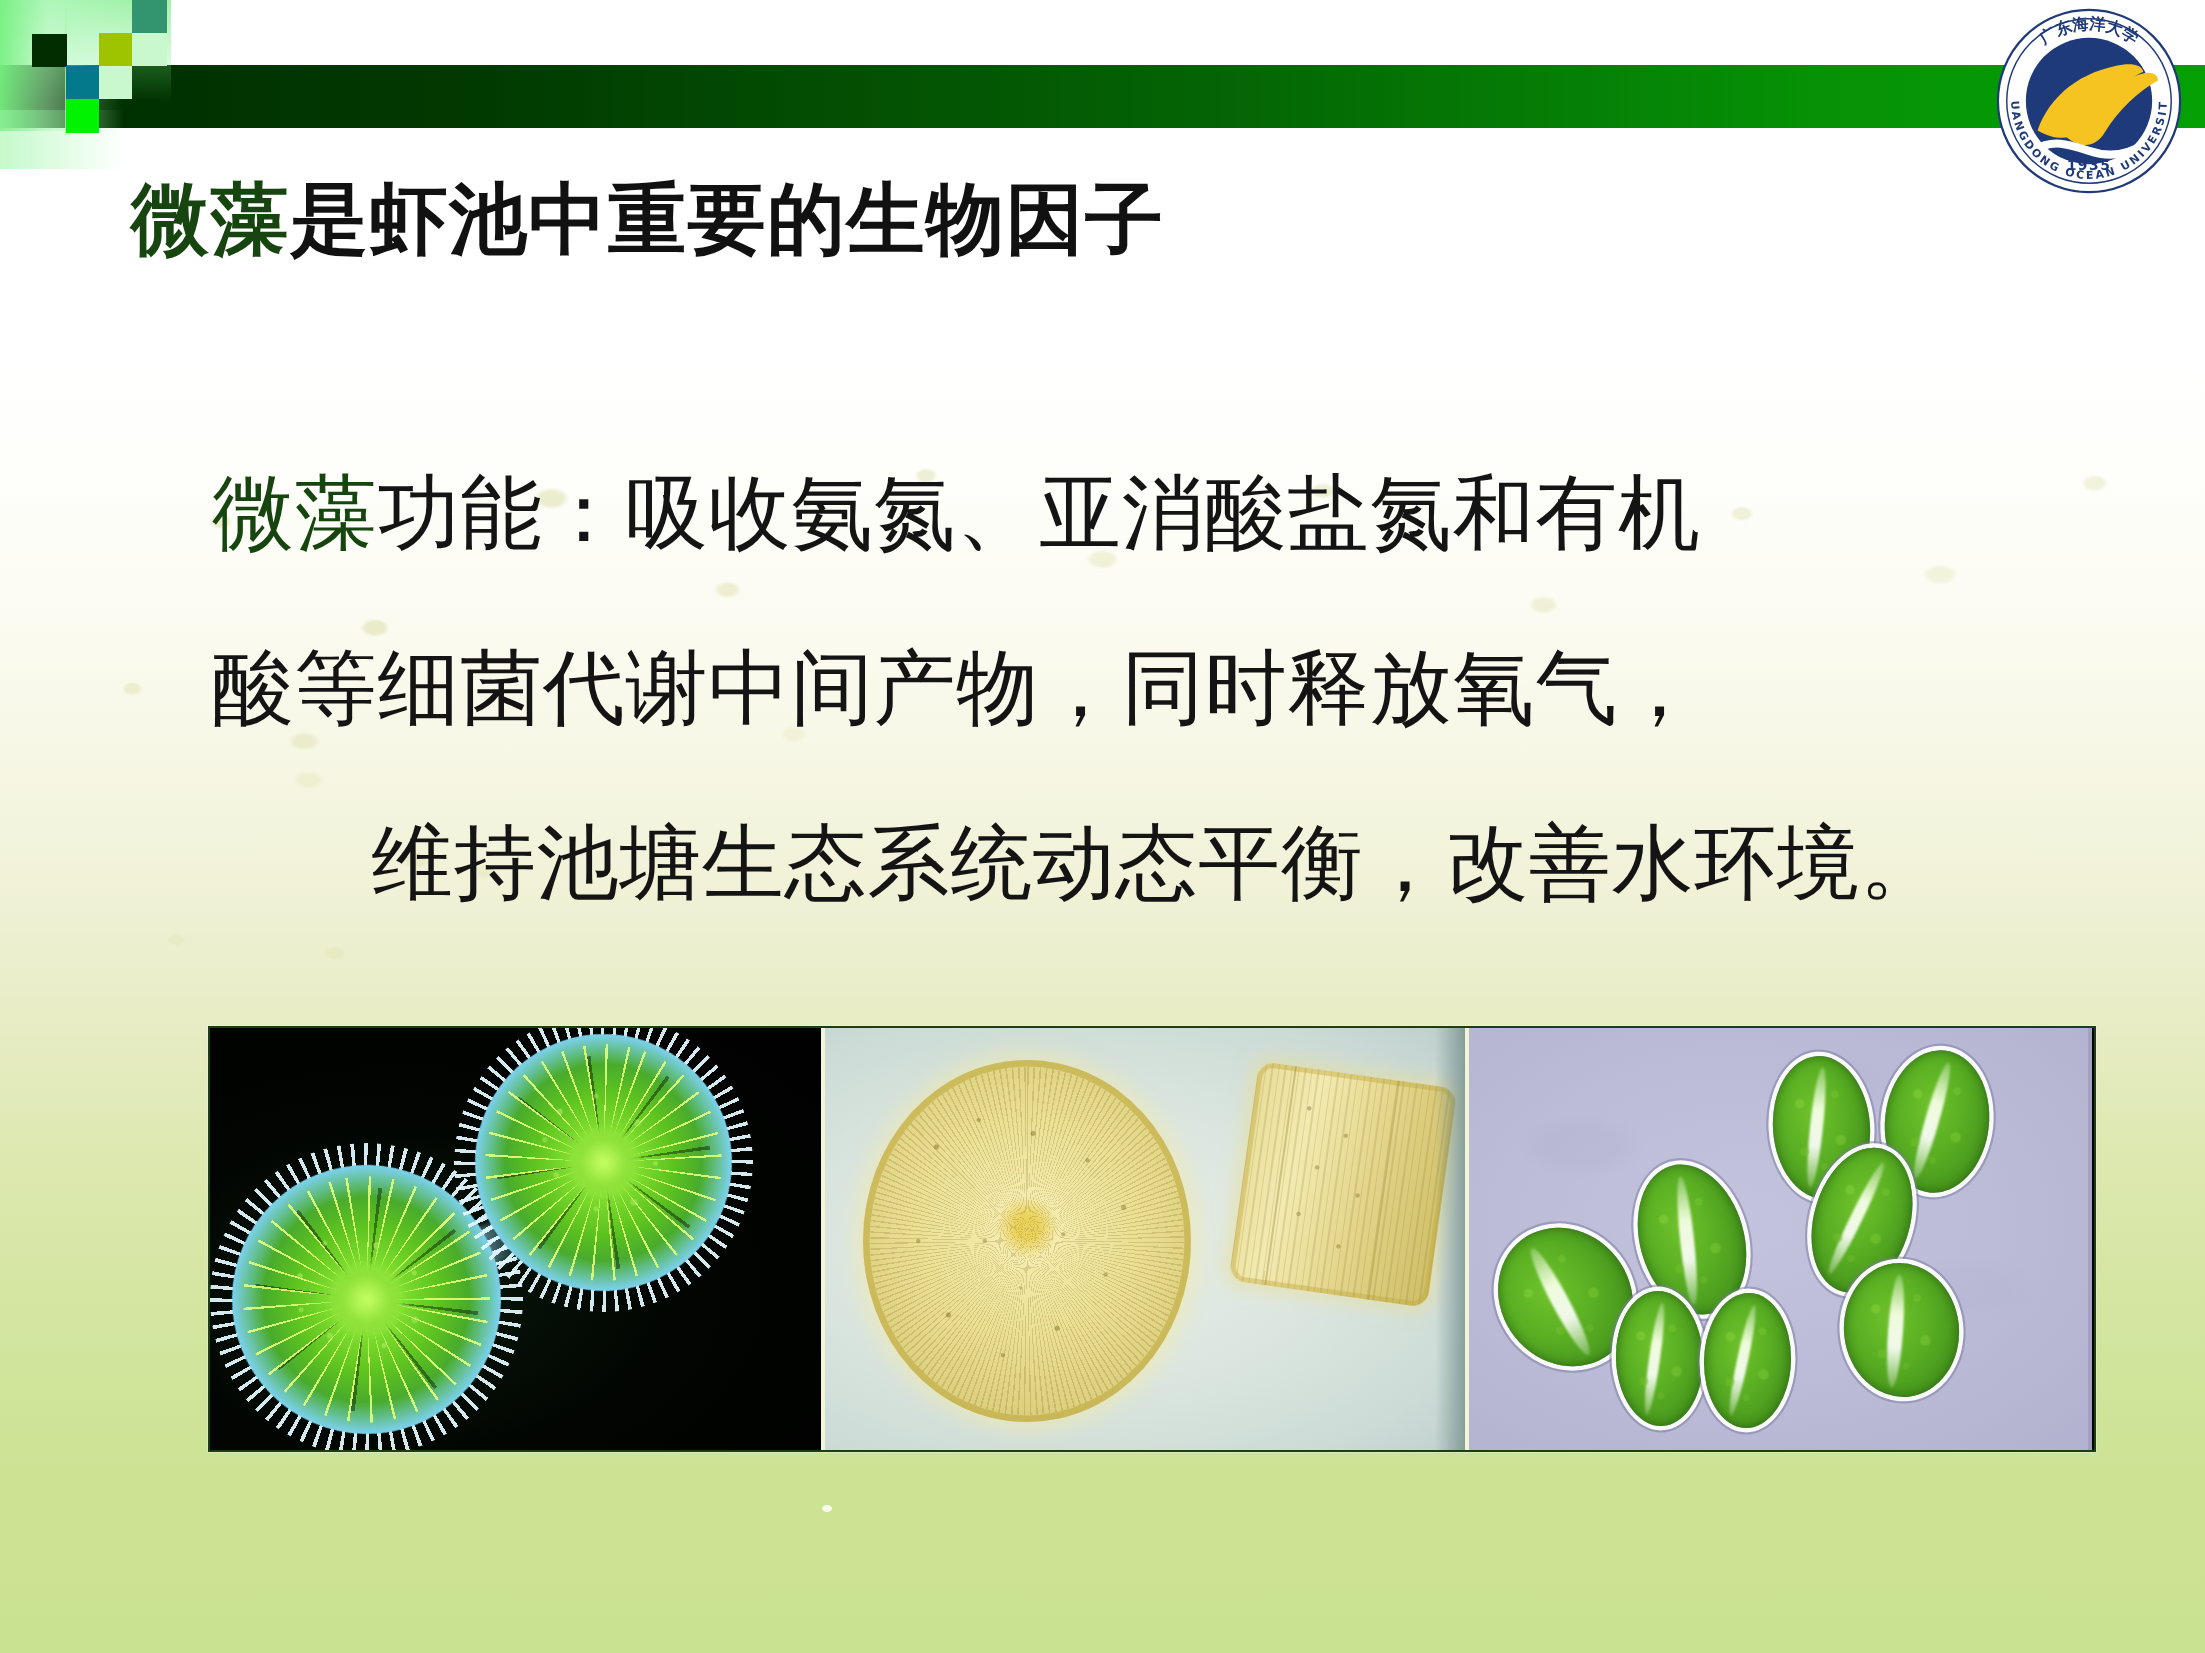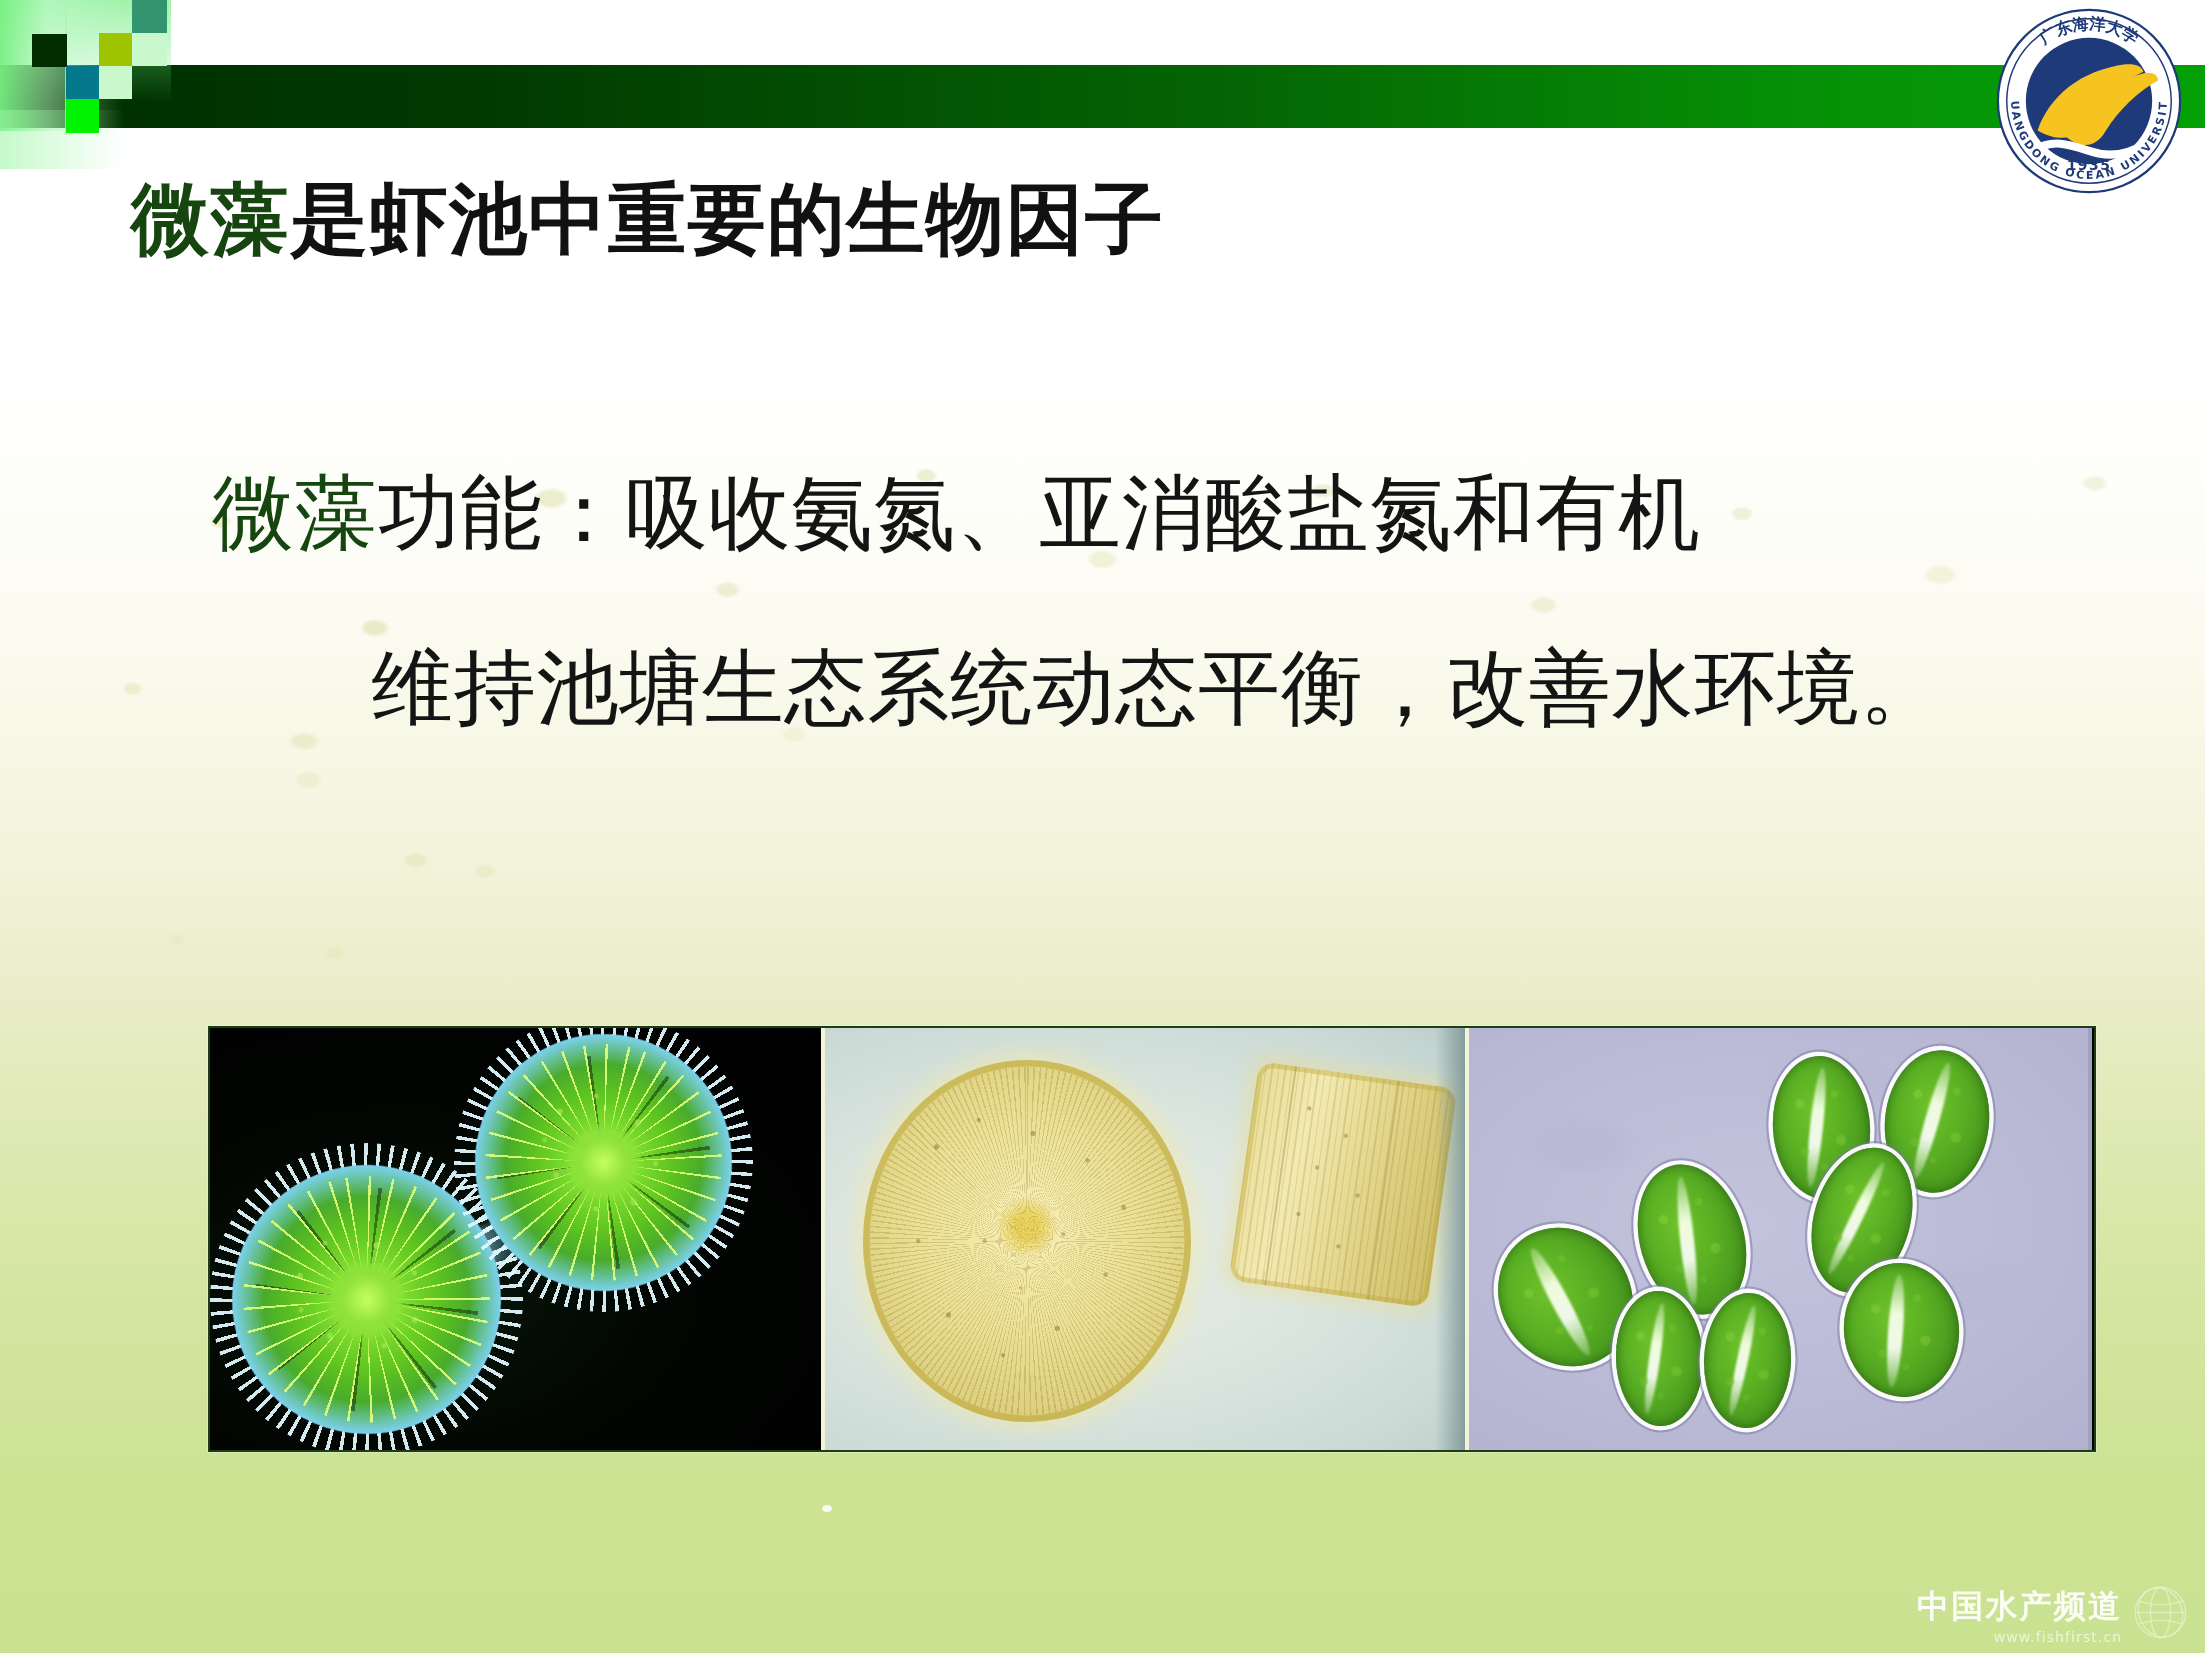--- a/index.html
+++ b/index.html
@@ -403,20 +403,21 @@
       <text font-size="15" fill="#1f3a7a" font-family="'DejaVu Sans', sans-serif" font-weight="bold" letter-spacing="3.2">
         <textPath href="#arcBot" startOffset="50%" text-anchor="middle">GUANGDONG OCEAN UNIVERSITY</textPath>
       </text>
     </svg>
   </div>
 
   <h1 class="title"><span class="hl">微藻</span><span>是虾池中重要的生物因子</span></h1>
 
   <div class="body-block">
     <div class="body-line l1"><span class="hl">微藻</span><span>功能：吸收氨氮、亚消酸盐氮和有机</span></div>
+    <div class="body-line l2">酸等细菌代谢中间产物，同时释放氧气，</div>
     <div class="body-line l3">维持池塘生态系统动态平衡，改善水环境。</div>
   </div>
 
   <div class="strip">
 
     <div class="pane pane-1">
       <div class="desmid-bg"></div>
       <div class="desmid-bridge"></div>
       <div class="desmid desmid-a">
         <div class="spikes"></div>
@@ -456,31 +457,15 @@
       <div class="cell cell-4"></div>
       <div class="cell cell-5"></div>
       <div class="cell cell-6"></div>
       <div class="cell cell-7"></div>
       <div class="cell cell-8"></div>
       <div class="cells-edge-r"></div>
     </div>
 
   </div>
 
-  <div class="watermark">
-    <div class="wm-globe">
-      <svg viewBox="0 0 100 100" width="63" height="63" aria-hidden="true">
-        <g fill="none" stroke="rgba(255,255,255,.8)" stroke-width="2.2">
-          <circle cx="50" cy="50" r="40"></circle>
-          <ellipse cx="50" cy="50" rx="16" ry="40"></ellipse>
-          <ellipse cx="50" cy="50" rx="34" ry="40" transform="rotate(-26 50 50)"></ellipse>
-          <line x1="10" y1="50" x2="90" y2="50"></line>
-          <path d="M 14 31 Q 50 44 86 31"></path>
-          <path d="M 14 69 Q 50 56 86 69"></path>
-        </g>
-      </svg>
-    </div>
-    <div class="wm-cn">中国水产频道</div>
-    <div class="wm-url">www.fishfirst.cn</div>
-  </div>
 
 </div>
 
 
 </body></html>

